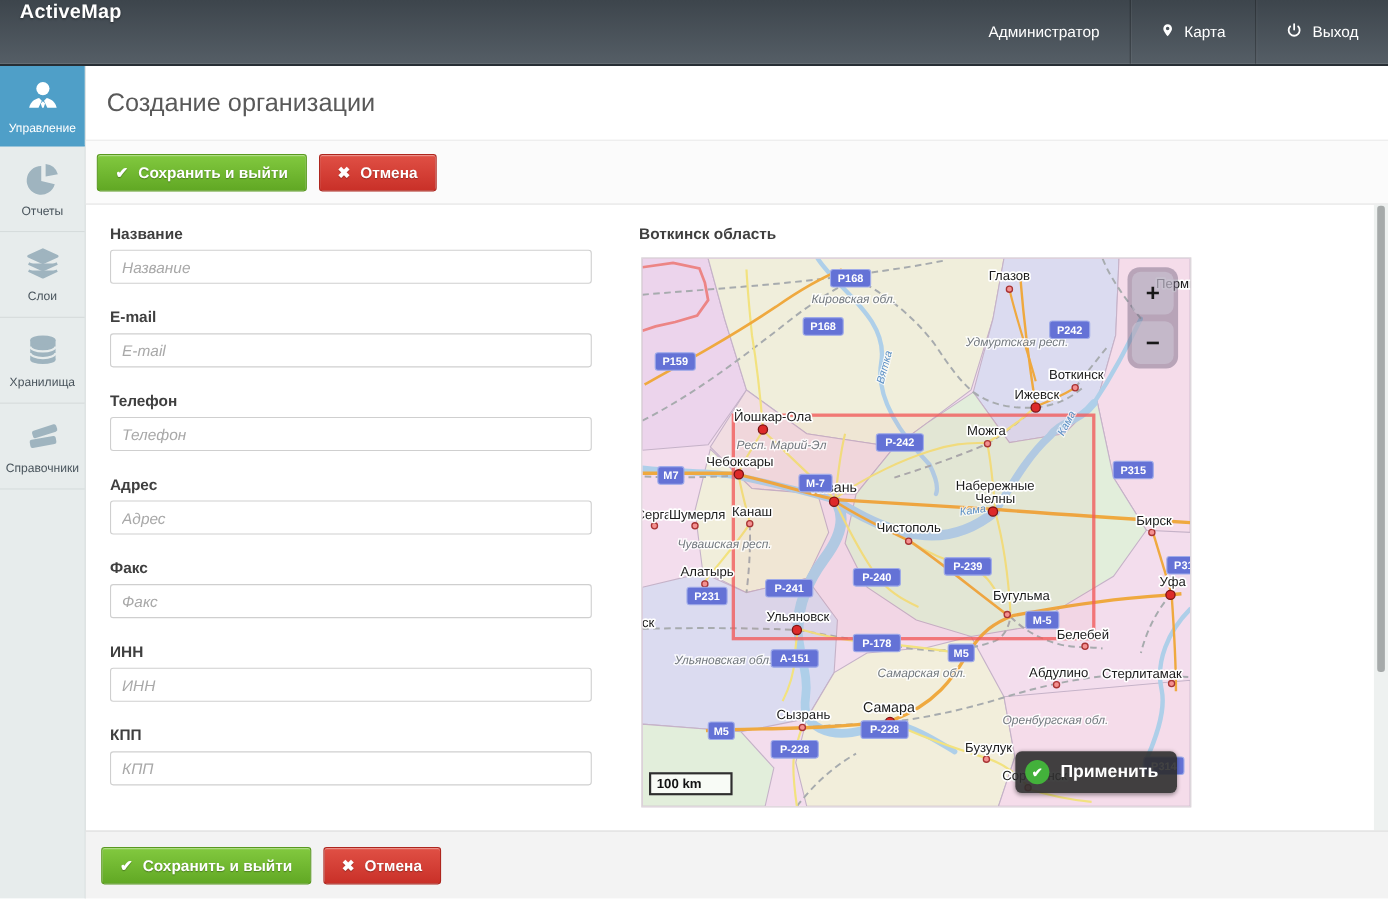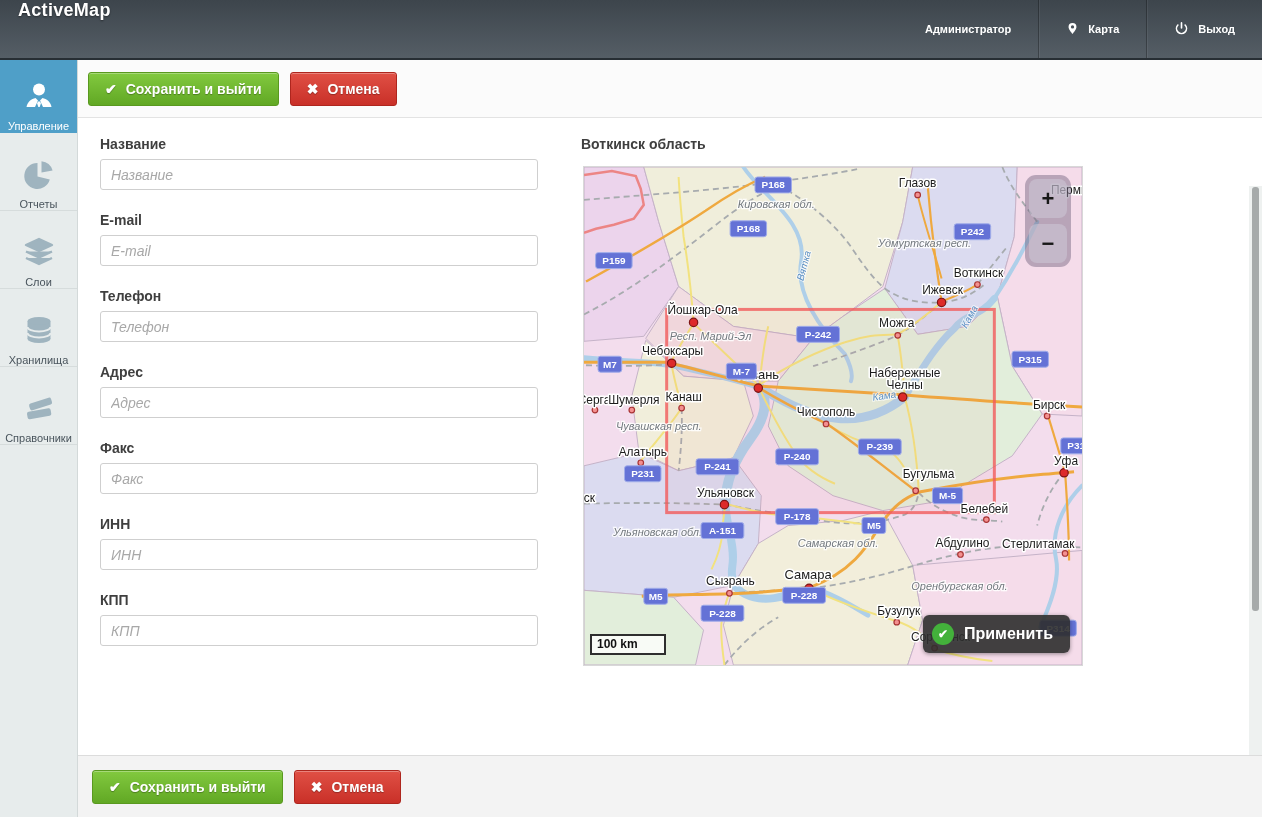--- a/index.html
+++ b/index.html
@@ -7,27 +7,27 @@
        font-family:"Liberation Sans",sans-serif;background:#fff;}
 
   
   .hdr{position:absolute;left:0;top:0;width:1262px;height:60px;box-sizing:border-box;
        background:linear-gradient(#3d454c,#555e66);border-bottom:2px solid #272e34;
        display:flex;}
   .logo{margin-left:18px;color:#fff;font-size:18px;font-weight:bold;
         text-shadow:0 1px 2px rgba(0,0,0,.45);letter-spacing:.3px;}
   .hnav{margin-left:auto;display:flex;align-items:stretch;height:100%;}
   .hitem{display:flex;align-items:center;gap:9px;padding:0 27px;color:#fff;
-         font-size:11px;font-weight:bold;cursor:pointer;}
+         font-size:14px;font-weight:normal;cursor:pointer;}
   .hdiv{width:1px;background:rgba(0,0,0,.28);box-shadow:1px 0 0 rgba(255,255,255,.06);}
 
   
   .sidebar{position:absolute;left:0;top:60px;bottom:0;width:78px;background:#e7ecec;
            border-right:1px solid #d3d9d9;box-sizing:border-box;}
-  .side-item{height:77px;display:flex;flex-direction:column;align-items:center;justify-content:flex-end;
+  .side-item{height:77px;display:flex;flex-direction:column;align-items:center;justify-content:center;
              gap:5px;border-bottom:1px solid #d6dcdc;cursor:pointer;color:#49545c;font-size:11px;}
   .side-item .sicon{width:36px;height:36px;color:#9fb4bf;}
   .side-item .sicon svg{width:36px;height:36px;fill:currentColor;display:block;}
   .side-item.active{background:#4f9fc8;color:#fff;border-bottom:1px solid #4f9fc8;height:72px;}
   .side-item.active .sicon{color:#fff;}
 
   
   .main{position:absolute;left:78px;top:60px;right:0;bottom:0;background:#fff;}
   .titlebar{height:68px;display:flex;align-items:center;padding-left:19px;
             border-bottom:1px solid #e8e8e8;box-sizing:border-box;}
@@ -176,20 +176,23 @@
             <g transform="rotate(-18 18 13)">
               <rect x="8" y="10" width="23" height="7" rx="2"></rect>
             </g>
           </svg>
         </span>
         <span>Справочники</span>
       </div>
     </aside>
 
   <main class="main">
+    <div class="titlebar">
+      <h1>Создание организации</h1>
+    </div>
 
     <div class="toolbar">
       <button class="btn green">
         <span class="ic">✔</span>
         <span>Сохранить и выйти</span>
       </button>
       <button class="btn red">
         <span class="ic">✖</span>
         <span>Отмена</span>
       </button>

